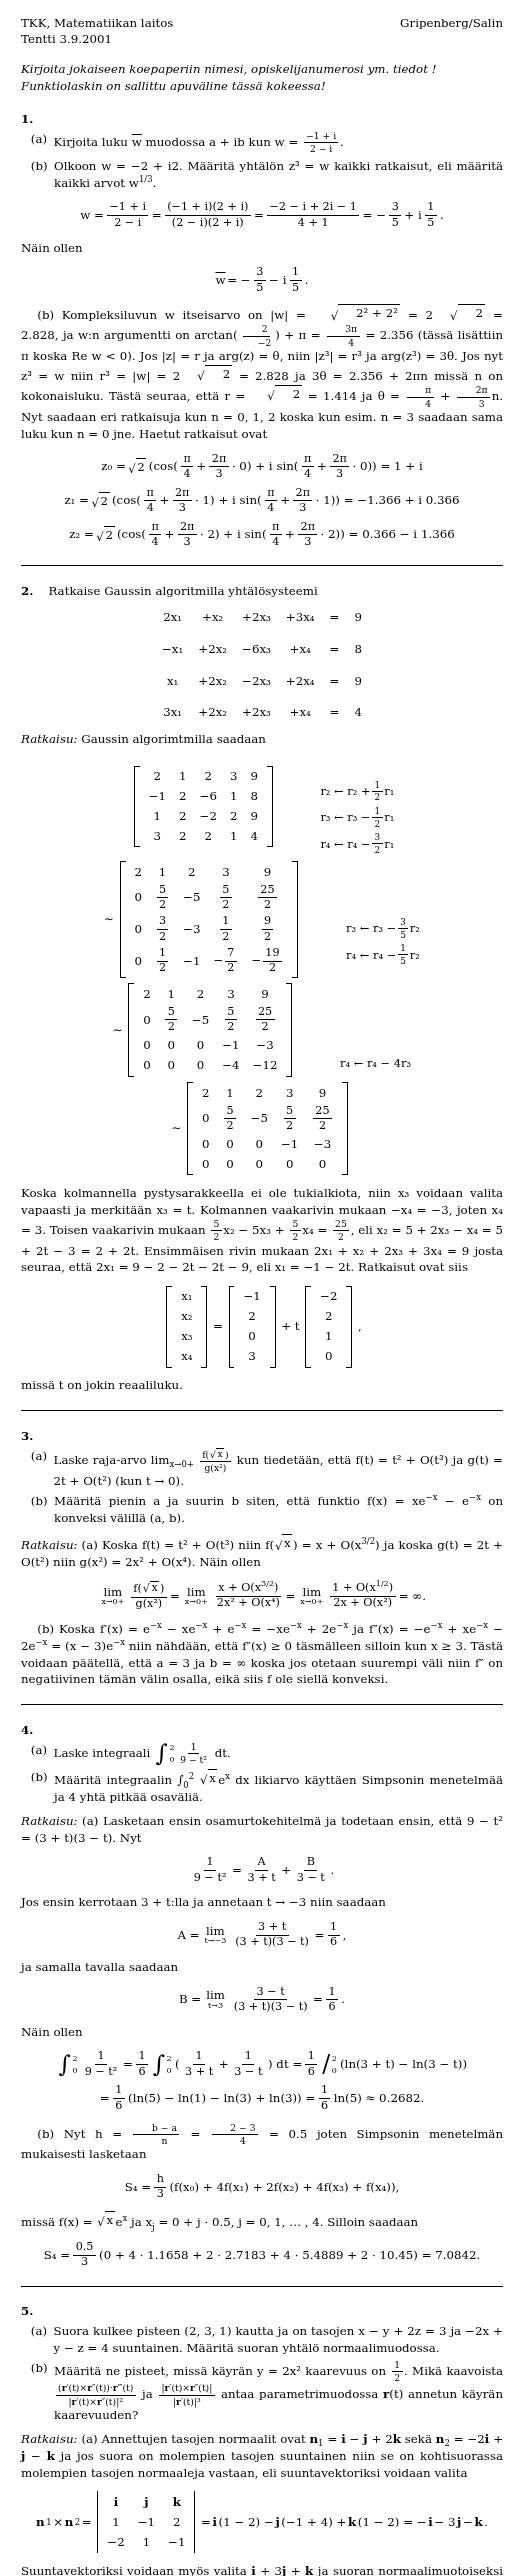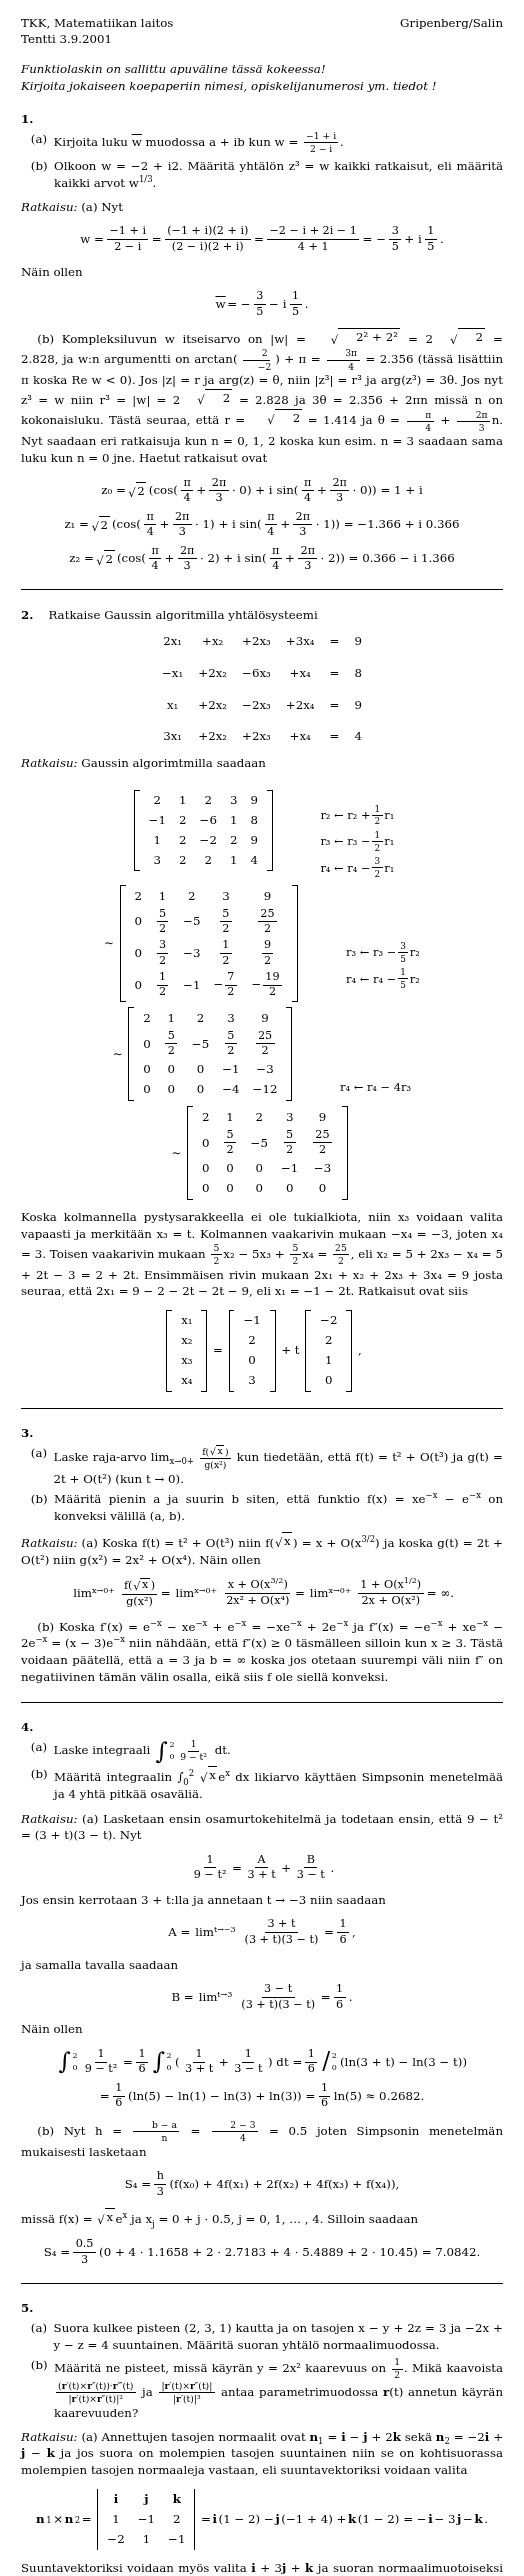--- a/index.html
+++ b/index.html
@@ -25,21 +25,21 @@
   sup,sub{font-size:0.72em; line-height:0;}
   .frac{display:inline-flex; flex-direction:column; align-items:center; vertical-align:middle;
         text-align:center; line-height:1.15; margin:0 1.6px; font-size:0.95em;}
   .frac>.num{padding:0 2.4px 0.8px 2.4px; border-bottom:0.8px solid #000;}
   .frac>.den{padding:0.8px 2.4px 0 2.4px;}
   .para .frac,.ibody .frac,.ops .frac{font-size:0.78em;}
   .ol{text-decoration:overline;}
   .sqrt{display:inline-flex; align-items:stretch; margin:0 0.8px;}
   .sqrt>.rad{align-self:flex-end; line-height:1.05;}
   .sqrt>.radand{border-top:0.8px solid #000; padding:0 1.6px;}
-  .lim{display:inline-flex; flex-direction:row; align-items:flex-start; vertical-align:middle;
+  .lim{display:inline-flex; flex-direction:column; align-items:center; vertical-align:middle;
        line-height:1.05; margin:0 3.3px;}
   .lim>.lu{font-size:0.68em;}
   .bigop{display:inline-flex; align-items:center; vertical-align:middle; margin:0 1.6px;}
   .bigop>.bsym{font-size:2em; line-height:0.9;}
   .bigop>.blims{display:inline-flex; flex-direction:column; justify-content:space-between;
                 font-size:0.68em; line-height:1; height:2.5em; padding:1.6px 0 1.6px 1.6px;}
   .matwrap{display:inline-flex; align-items:center; vertical-align:middle; margin:0 4.1px;}
   .brk{align-self:stretch; width:4.9px;}
   .brk.l{border:1.2px solid #000; border-right:0;}
   .brk.r{border:1.2px solid #000; border-left:0;}
@@ -59,39 +59,38 @@
 <body>
 
 <div class="page">
   <header>
     <div class="hdr-top">
       <span>TKK, Matematiikan laitos</span>
       <span>Gripenberg/Salin</span>
     </div>
     <div>Tentti 3.9.2001</div>
     <div class="notice">
+      <div>Kirjoita jokaiseen koepaperiin nimesi, opiskelijanumerosi ym. tiedot !</div>
       <div>Funktiolaskin on sallittu apuväline tässä kokeessa!</div>
-      <div>Kirjoita jokaiseen koepaperiin nimesi, opiskelijanumerosi ym. tiedot !</div>
     </div>
   </header>
   <main id="problems">
       <section class="problem">
         <div class="phead"><span class="pnum">1.</span></div>
         <div class="item">
           <span class="ilabel">(a)</span>
           <span class="ibody">Kirjoita luku <span class="ol">w</span> muodossa a + ib kun w = <span class="frac">
               <span class="num">−1 + i</span>
               <span class="den">2 − i</span>
             </span>.</span>
         </div>
         <div class="item">
           <span class="ilabel">(b)</span>
           <span class="ibody">Olkoon w = −2 + i2. Määritä yhtälön z³ = w kaikki ratkaisut, eli määritä kaikki arvot w<sup>1/3</sup>.</span>
         </div>
-        <p class="para"><i class="em">Ratkaisu:</i> (a) Nyt</p>
         <div class="eq">
           <div class="eqline">w = <span class="frac">
               <span class="num">−1 + i</span>
               <span class="den">2 − i</span>
             </span> = <span class="frac">
               <span class="num">(−1 + i)(2 + i)</span>
               <span class="den">(2 − i)(2 + i)</span>
             </span> = <span class="frac">
               <span class="num">−2 − i + 2i − 1</span>
               <span class="den">4 + 1</span>
@@ -440,20 +439,21 @@
               <span class="brk l"></span>
               <span class="matgrid" style="grid-template-columns: repeat(1, auto);">
                 <span class="mcell">−2</span>
                 <span class="mcell">2</span>
                 <span class="mcell">1</span>
                 <span class="mcell">0</span>
               </span>
               <span class="brk r"></span>
             </span> ,</div>
         </div>
+        <p class="para">missä t on jokin reaaliluku.</p>
       </section>
       <hr class="rule">
       <section class="problem">
         <div class="phead"><span class="pnum">3.</span></div>
         <div class="item">
           <span class="ilabel">(a)</span>
           <span class="ibody">Laske raja-arvo lim<sub>x→0+</sub> <span class="frac">
               <span class="num">f(<span class="sqrt">
                   <span class="rad">√</span>
                   <span class="radand">x</span>

